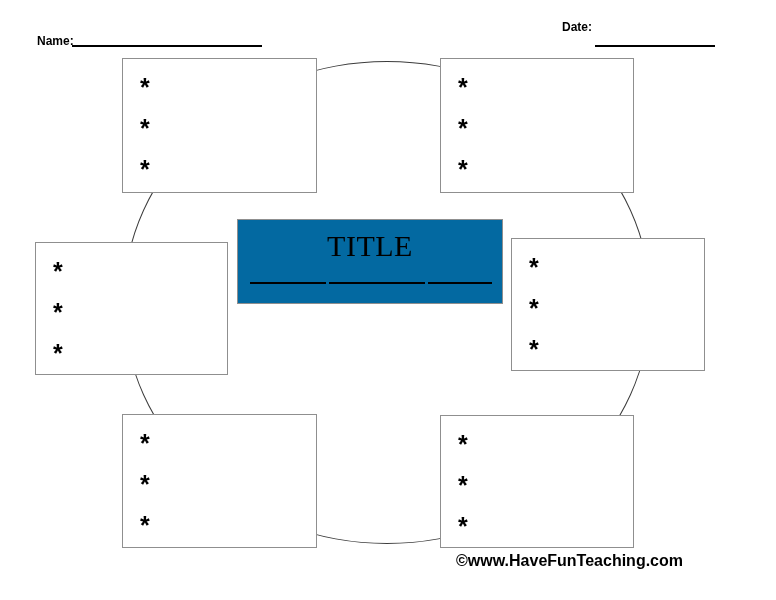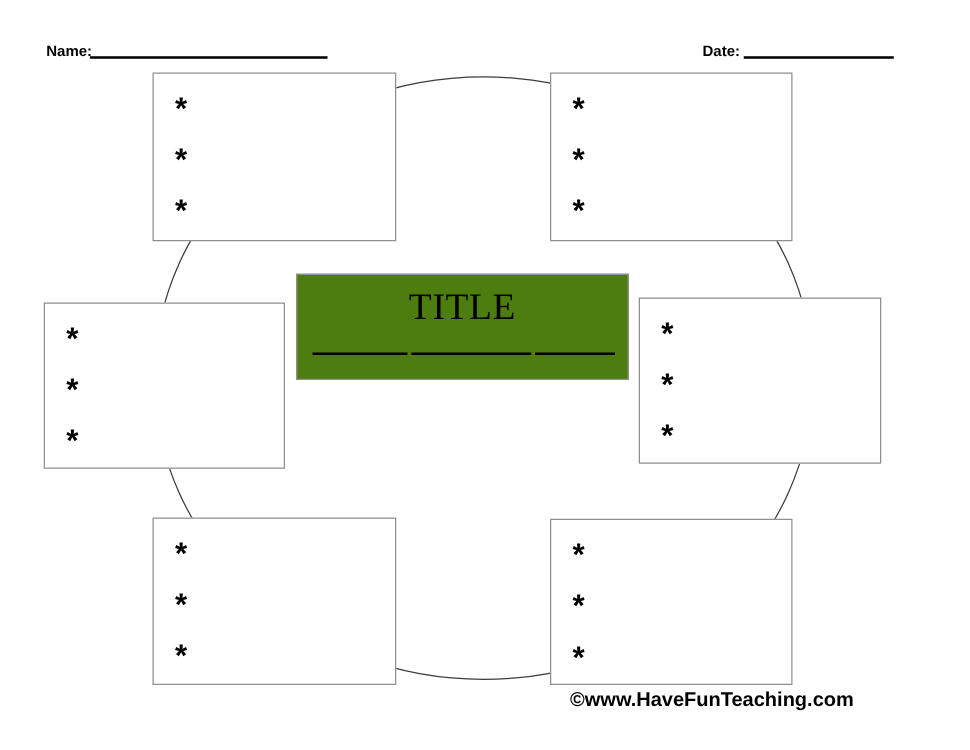--- a/index.html
+++ b/index.html
@@ -18,21 +18,21 @@
 
   
   .field-label {
     position: absolute;
     font-size: 12px;
     font-weight: bold;
     color: #000;
     white-space: nowrap;
   }
   .name-label { left: 37px; top: 34px; }
-  .date-label { left: 562px; top: 34px; }
+  .date-label { left: 562px; top: 20px; }
   .fill-line {
     position: absolute;
     border-bottom: 2px solid #000;
     height: 0;
   }
   .name-line { left: 72px; top: 45px; width: 190px; }
   .date-line { left: 595px; top: 45px; width: 138px; }
 
   
   .organizer-circle {
@@ -72,21 +72,21 @@
     color: #000;
   }
 
   
   .title-box {
     position: absolute;
     left: 237px;
     top: 219px;
     width: 266px;
     height: 85px;
-    background: #4d7c0f;
+    background: #0369a1;
     border: 1px solid #8f8f8f;
     box-sizing: border-box;
     z-index: 3;
     text-align: center;
   }
   .title-text {
     margin-top: 9px;
     font-family: "Liberation Serif", serif;
     font-size: 30px;
     color: #000;

